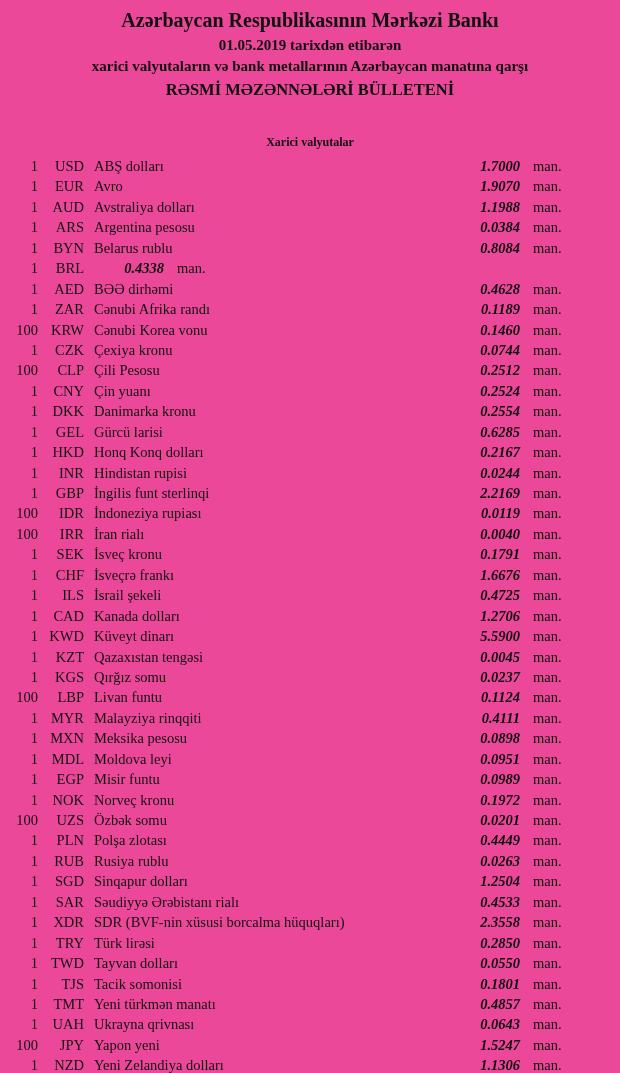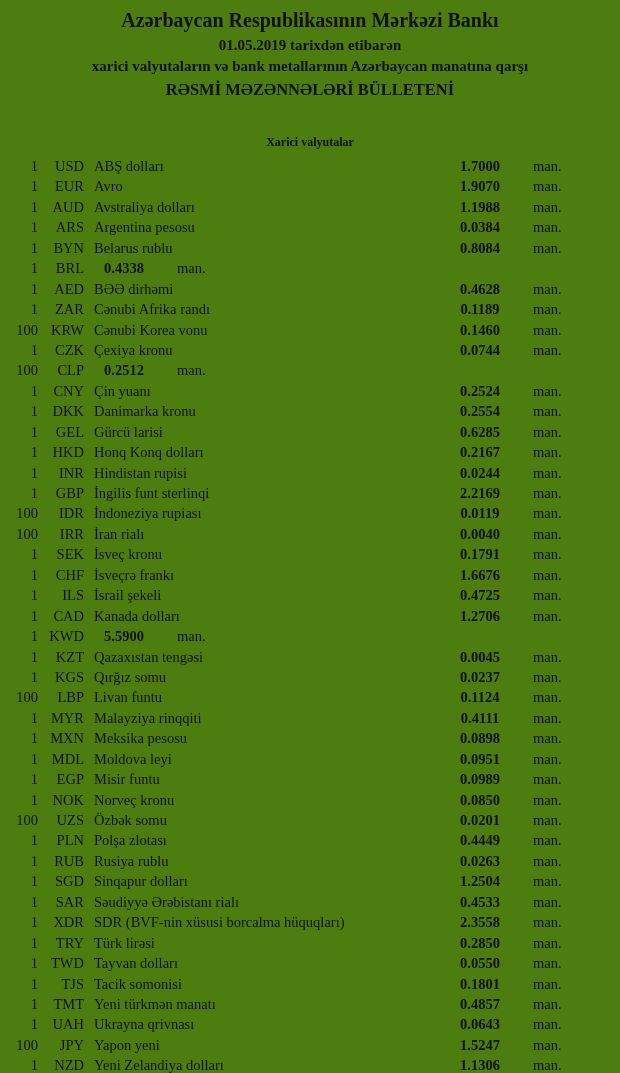--- a/index.html
+++ b/index.html
@@ -4,21 +4,21 @@
 <style>
   * { margin: 0; padding: 0; box-sizing: border-box; }
   html, body {
     background: #ffffff;
     font-family: "Liberation Serif", "DejaVu Serif", serif;
     color: #111111;
   }
   .page {
     width: 620px;
     height: 1073px;
-    background: #4d7c0f;
+    background: #ec4899;
     overflow: hidden;
   }
   .doc-header { text-align: center; }
   .bank-name {
     font-size: 20px;
     font-weight: bold;
     padding-top: 7px;
     line-height: 26px;
   }
   .date-line {
@@ -52,21 +52,21 @@
     display: flex;
     align-items: baseline;
     height: 20.45px;
     line-height: 20.45px;
     font-size: 14.5px;
     white-space: nowrap;
   }
   .qty   { width: 38px;  text-align: right; flex: none; }
   .code  { width: 42px;  margin-left: 4px; text-align: right; flex: none; }
   .name  { flex: 1; margin-left: 10px; overflow: hidden; }
-  .rate  { width: 80px; text-align: center; font-weight: bold; flex: none; }
+  .rate  { width: 80px; text-align: right; font-weight: bold; font-style: italic; flex: none; }
   .unit  { width: 100px; padding-left: 13px; flex: none; }
 </style>
 </head>
 <body>
 
 <div class="page">
 
   <div class="doc-header">
     <div class="bank-name">Azərbaycan Respublikasının Mərkəzi Bankı</div>
     <div class="date-line">01.05.2019 tarixdən etibarən</div>
@@ -152,20 +152,21 @@
     <span class="qty">1</span>
     <span class="code">CZK</span>
     <span class="name">Çexiya kronu</span>
     <span class="rate">0.0744</span>
     <span class="unit">man.</span>
   </div>
 
   <div class="row">
     <span class="qty">100</span>
     <span class="code">CLP</span>
+    <span class="name">Çili Pesosu</span>
     <span class="rate">0.2512</span>
     <span class="unit">man.</span>
   </div>
 
   <div class="row">
     <span class="qty">1</span>
     <span class="code">CNY</span>
     <span class="name">Çin yuanı</span>
     <span class="rate">0.2524</span>
     <span class="unit">man.</span>
@@ -255,20 +256,21 @@
     <span class="qty">1</span>
     <span class="code">CAD</span>
     <span class="name">Kanada dolları</span>
     <span class="rate">1.2706</span>
     <span class="unit">man.</span>
   </div>
 
   <div class="row">
     <span class="qty">1</span>
     <span class="code">KWD</span>
+    <span class="name">Küveyt dinarı</span>
     <span class="rate">5.5900</span>
     <span class="unit">man.</span>
   </div>
 
   <div class="row">
     <span class="qty">1</span>
     <span class="code">KZT</span>
     <span class="name">Qazaxıstan tengəsi</span>
     <span class="rate">0.0045</span>
     <span class="unit">man.</span>
@@ -319,21 +321,21 @@
     <span class="code">EGP</span>
     <span class="name">Misir funtu</span>
     <span class="rate">0.0989</span>
     <span class="unit">man.</span>
   </div>
 
   <div class="row">
     <span class="qty">1</span>
     <span class="code">NOK</span>
     <span class="name">Norveç kronu</span>
-    <span class="rate">0.0850</span>
+    <span class="rate">0.1972</span>
     <span class="unit">man.</span>
   </div>
 
   <div class="row">
     <span class="qty">100</span>
     <span class="code">UZS</span>
     <span class="name">Özbək somu</span>
     <span class="rate">0.0201</span>
     <span class="unit">man.</span>
   </div>

